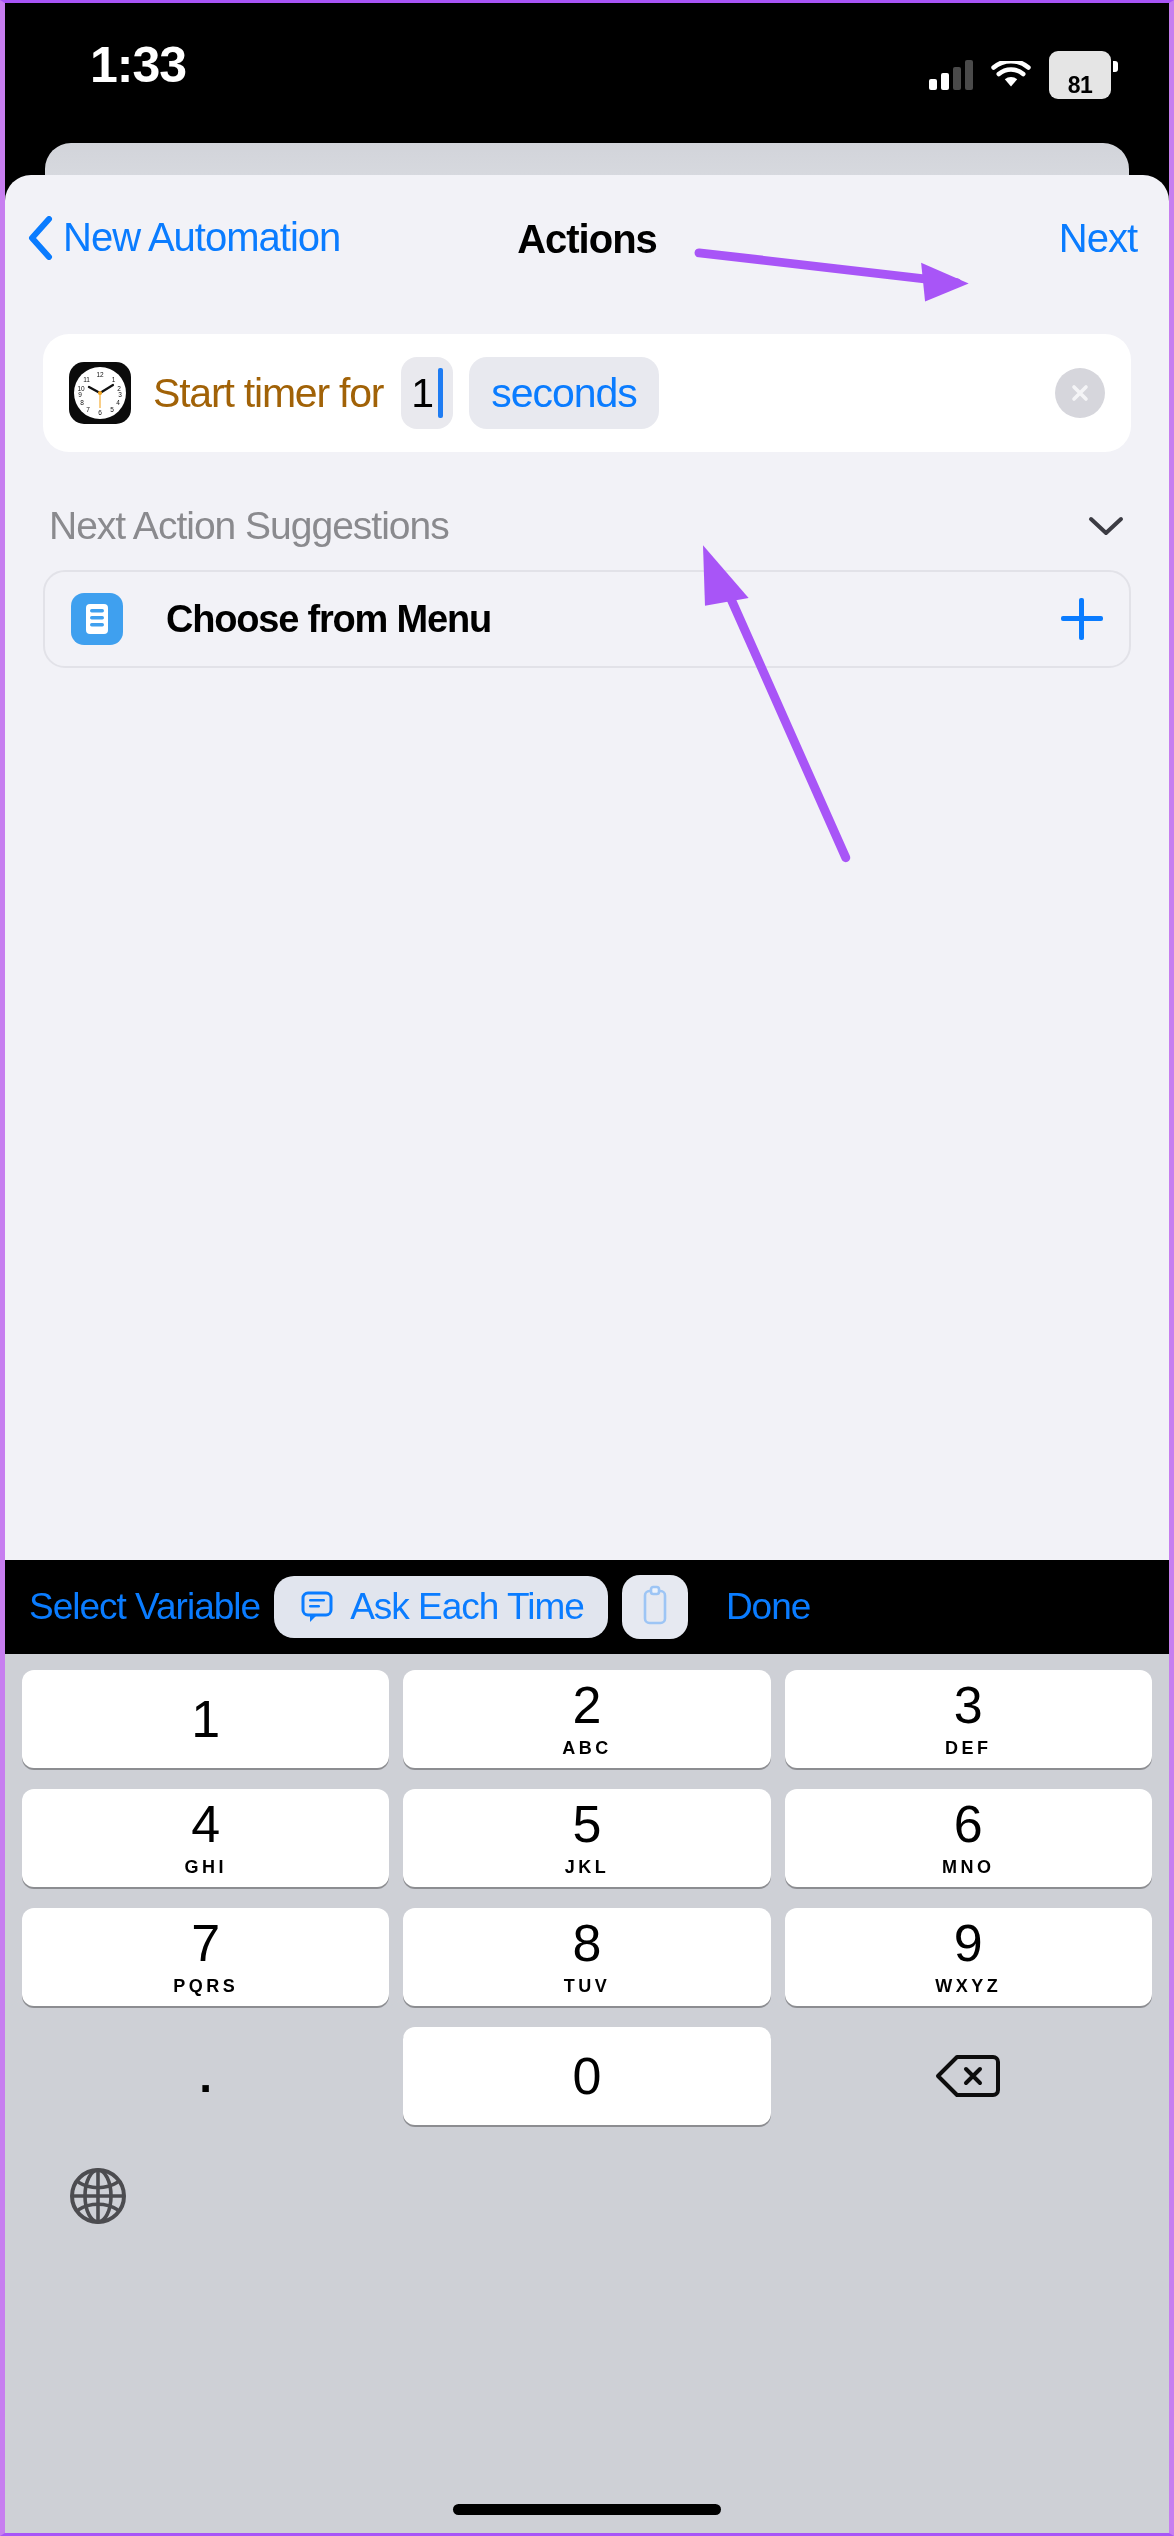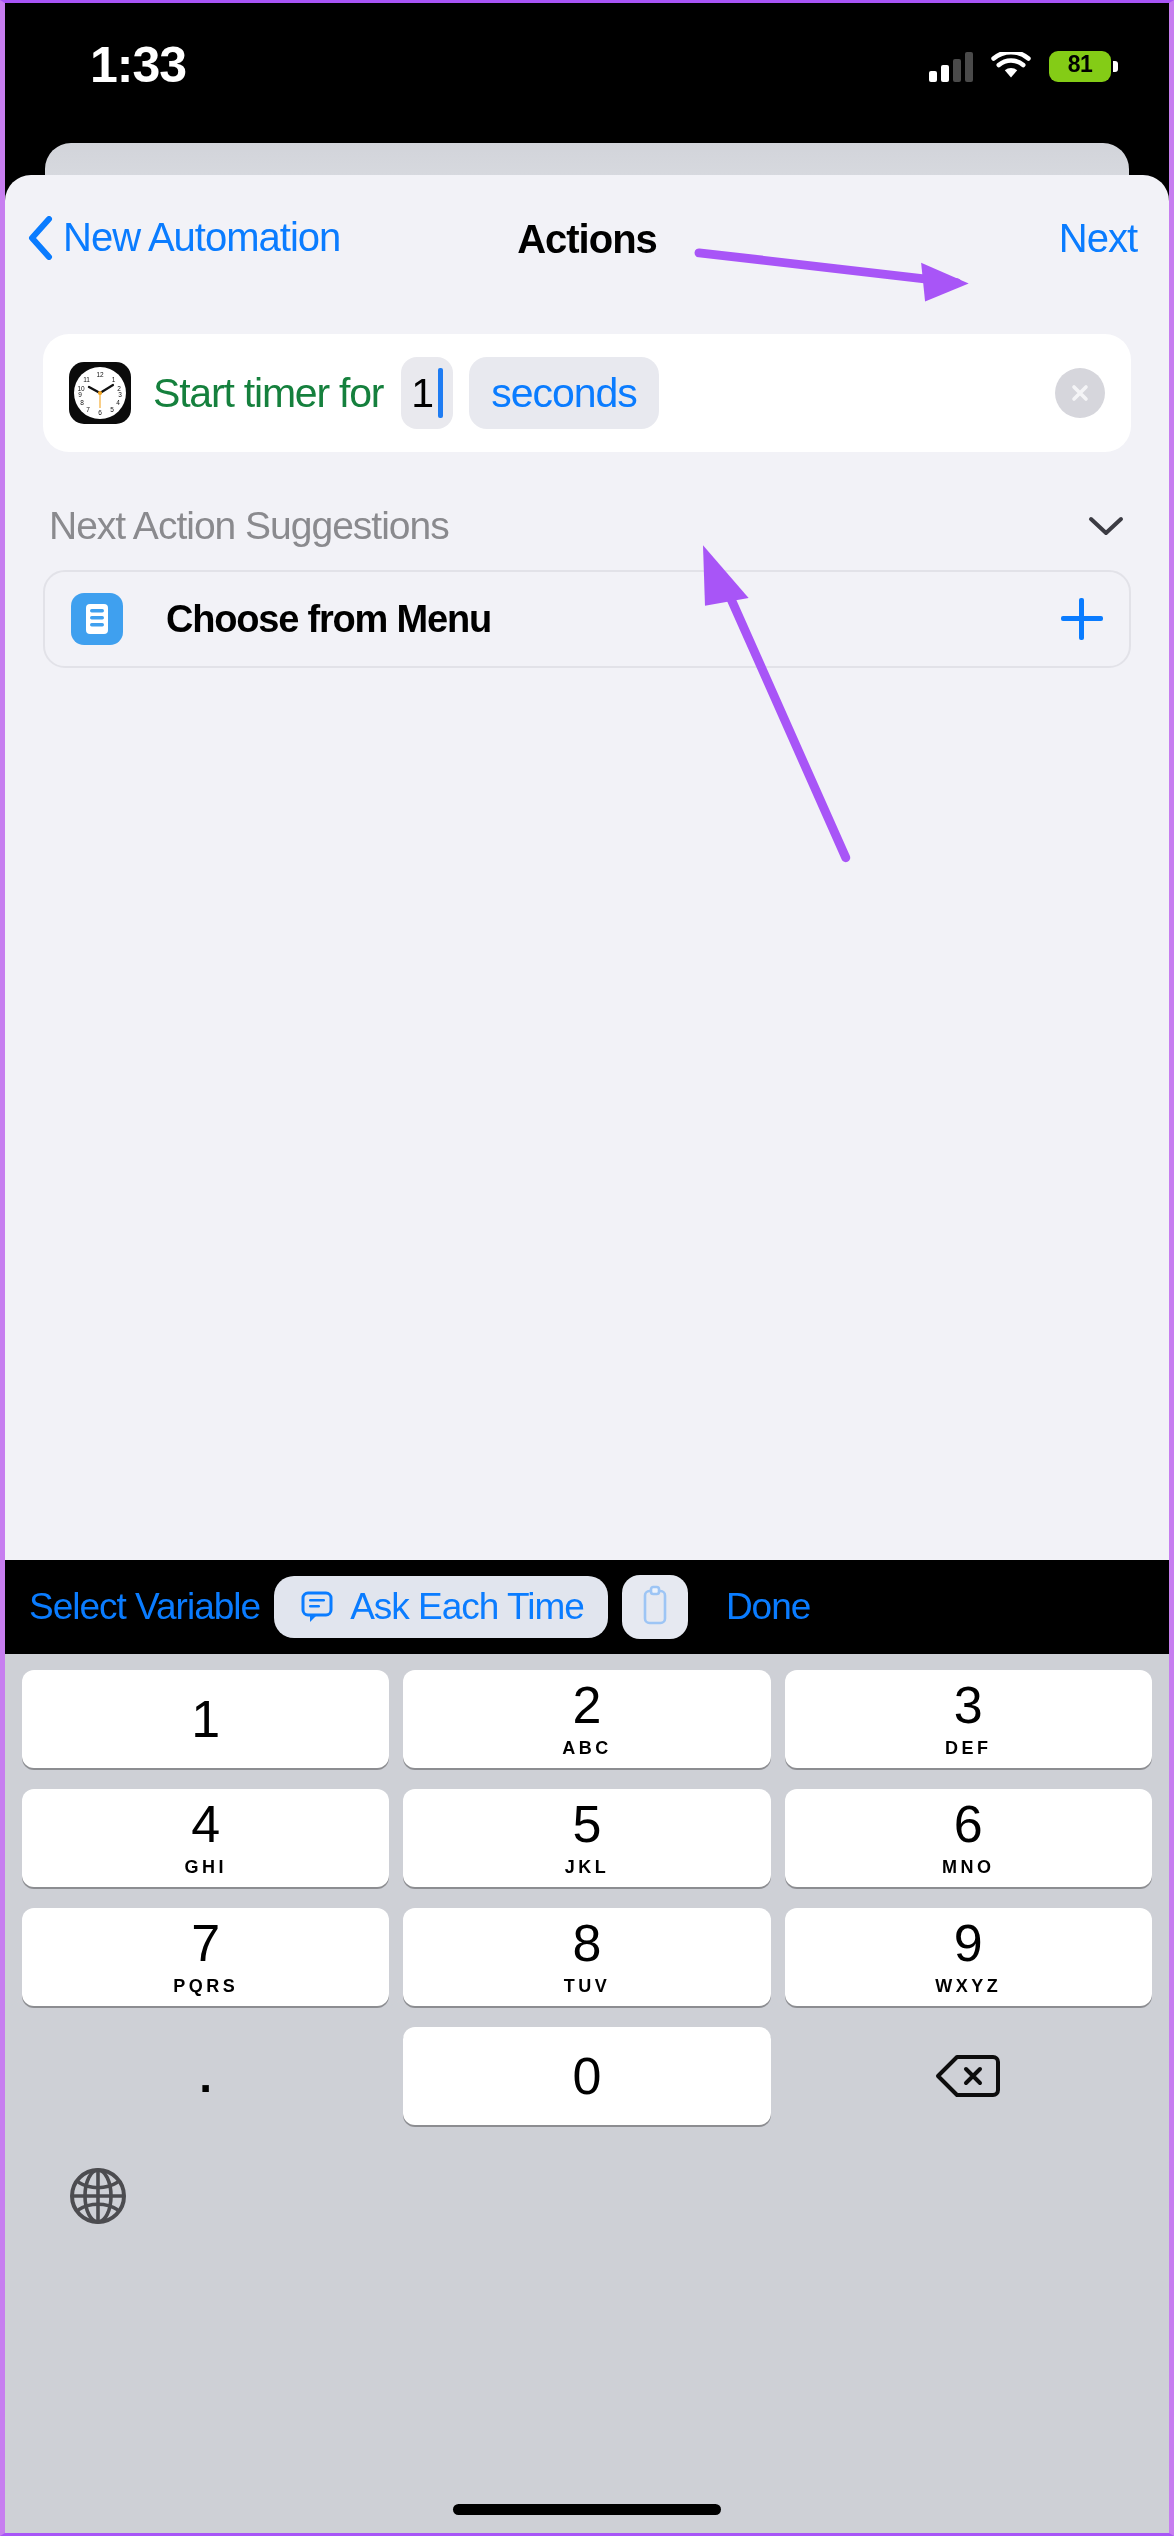--- a/index.html
+++ b/index.html
@@ -13,22 +13,22 @@
 
   
   #statusbar{position:absolute;top:0;left:0;right:0;height:132px;background:#000;}
   #clock{position:absolute;left:85px;top:33px;color:#fff;font-size:50px;font-weight:600;letter-spacing:-1px;}
   #status-right{position:absolute;right:58px;top:48px;display:flex;align-items:center;gap:18px;}
   .bars{display:flex;align-items:flex-end;gap:4px;height:30px;}
   .bars i{display:block;width:8px;border-radius:2px;background:#fff;}
   .bars i.off{background:#4a4a4a;}
   .bars i:nth-child(1){height:11px;} .bars i:nth-child(2){height:17px;}
   .bars i:nth-child(3){height:23px;} .bars i:nth-child(4){height:30px;}
-  #batt{position:relative;width:62px;height:31px;border-radius:9px;background:#84cc16;
-        display:flex;align-items:flex-start;justify-content:center;}
+  #batt{position:relative;width:62px;height:48px;border-radius:9px;background:#e5e5e5;
+        display:flex;align-items:flex-end;justify-content:center;}
   #batt span{font-size:23px;font-weight:700;color:#000;letter-spacing:-0.5px;}
   #batt:after{content:"";position:absolute;right:-7px;top:10px;width:5px;height:11px;
               border-radius:0 3px 3px 0;background:#fff;}
 
   
   #backcard{position:absolute;top:140px;left:40px;right:40px;height:90px;
             background:linear-gradient(#d2d4da,#dfe1e6);border-radius:26px 26px 0 0;}
   #sheet{position:absolute;top:172px;left:0;right:0;bottom:0;
          background:#f2f2f7;border-radius:26px 26px 0 0;overflow:hidden;}
 
@@ -41,21 +41,21 @@
              font-size:40px;font-weight:700;color:#000;letter-spacing:-1px;}
   #next-btn{position:absolute;right:32px;top:29px;font-size:40px;color:#0a7cff;
             font-weight:500;letter-spacing:-1px;}
 
   
   #action-card{margin:32px 38px 0 38px;background:#fff;border-radius:26px;height:118px;
                display:flex;align-items:center;padding:0 26px;}
   #clock-icon{width:62px;height:62px;border-radius:15px;background:#0b0b0b;
               flex:none;position:relative;}
   #clock-icon .face{position:absolute;inset:5px;border-radius:50%;background:#fff;}
-  #action-text{font-size:41px;margin-left:22px;color:#15803d;letter-spacing:-1.2px;white-space:nowrap;}
+  #action-text{font-size:41px;margin-left:22px;color:#a16207;letter-spacing:-1.2px;white-space:nowrap;}
   #num-field{margin-left:18px;background:#e9e9ee;border-radius:16px;min-width:48px;height:72px;
              display:flex;align-items:center;justify-content:center;padding:0 10px;position:relative;}
   #num-field span{font-size:41px;color:#000;font-weight:500;}
   #caret{width:5px;height:50px;background:#1f7cf2;margin-left:4px;border-radius:2px;}
   #unit-pill{margin-left:16px;background:#e8e9ef;border-radius:18px;height:72px;
              display:flex;align-items:center;padding:0 22px;}
   #unit-pill span{font-size:41px;color:#0a7cff;font-weight:500;letter-spacing:-1px;}
   #clear-btn{margin-left:auto;width:50px;height:50px;border-radius:50%;background:#d6d6dc;
              display:flex;align-items:center;justify-content:center;}
 

